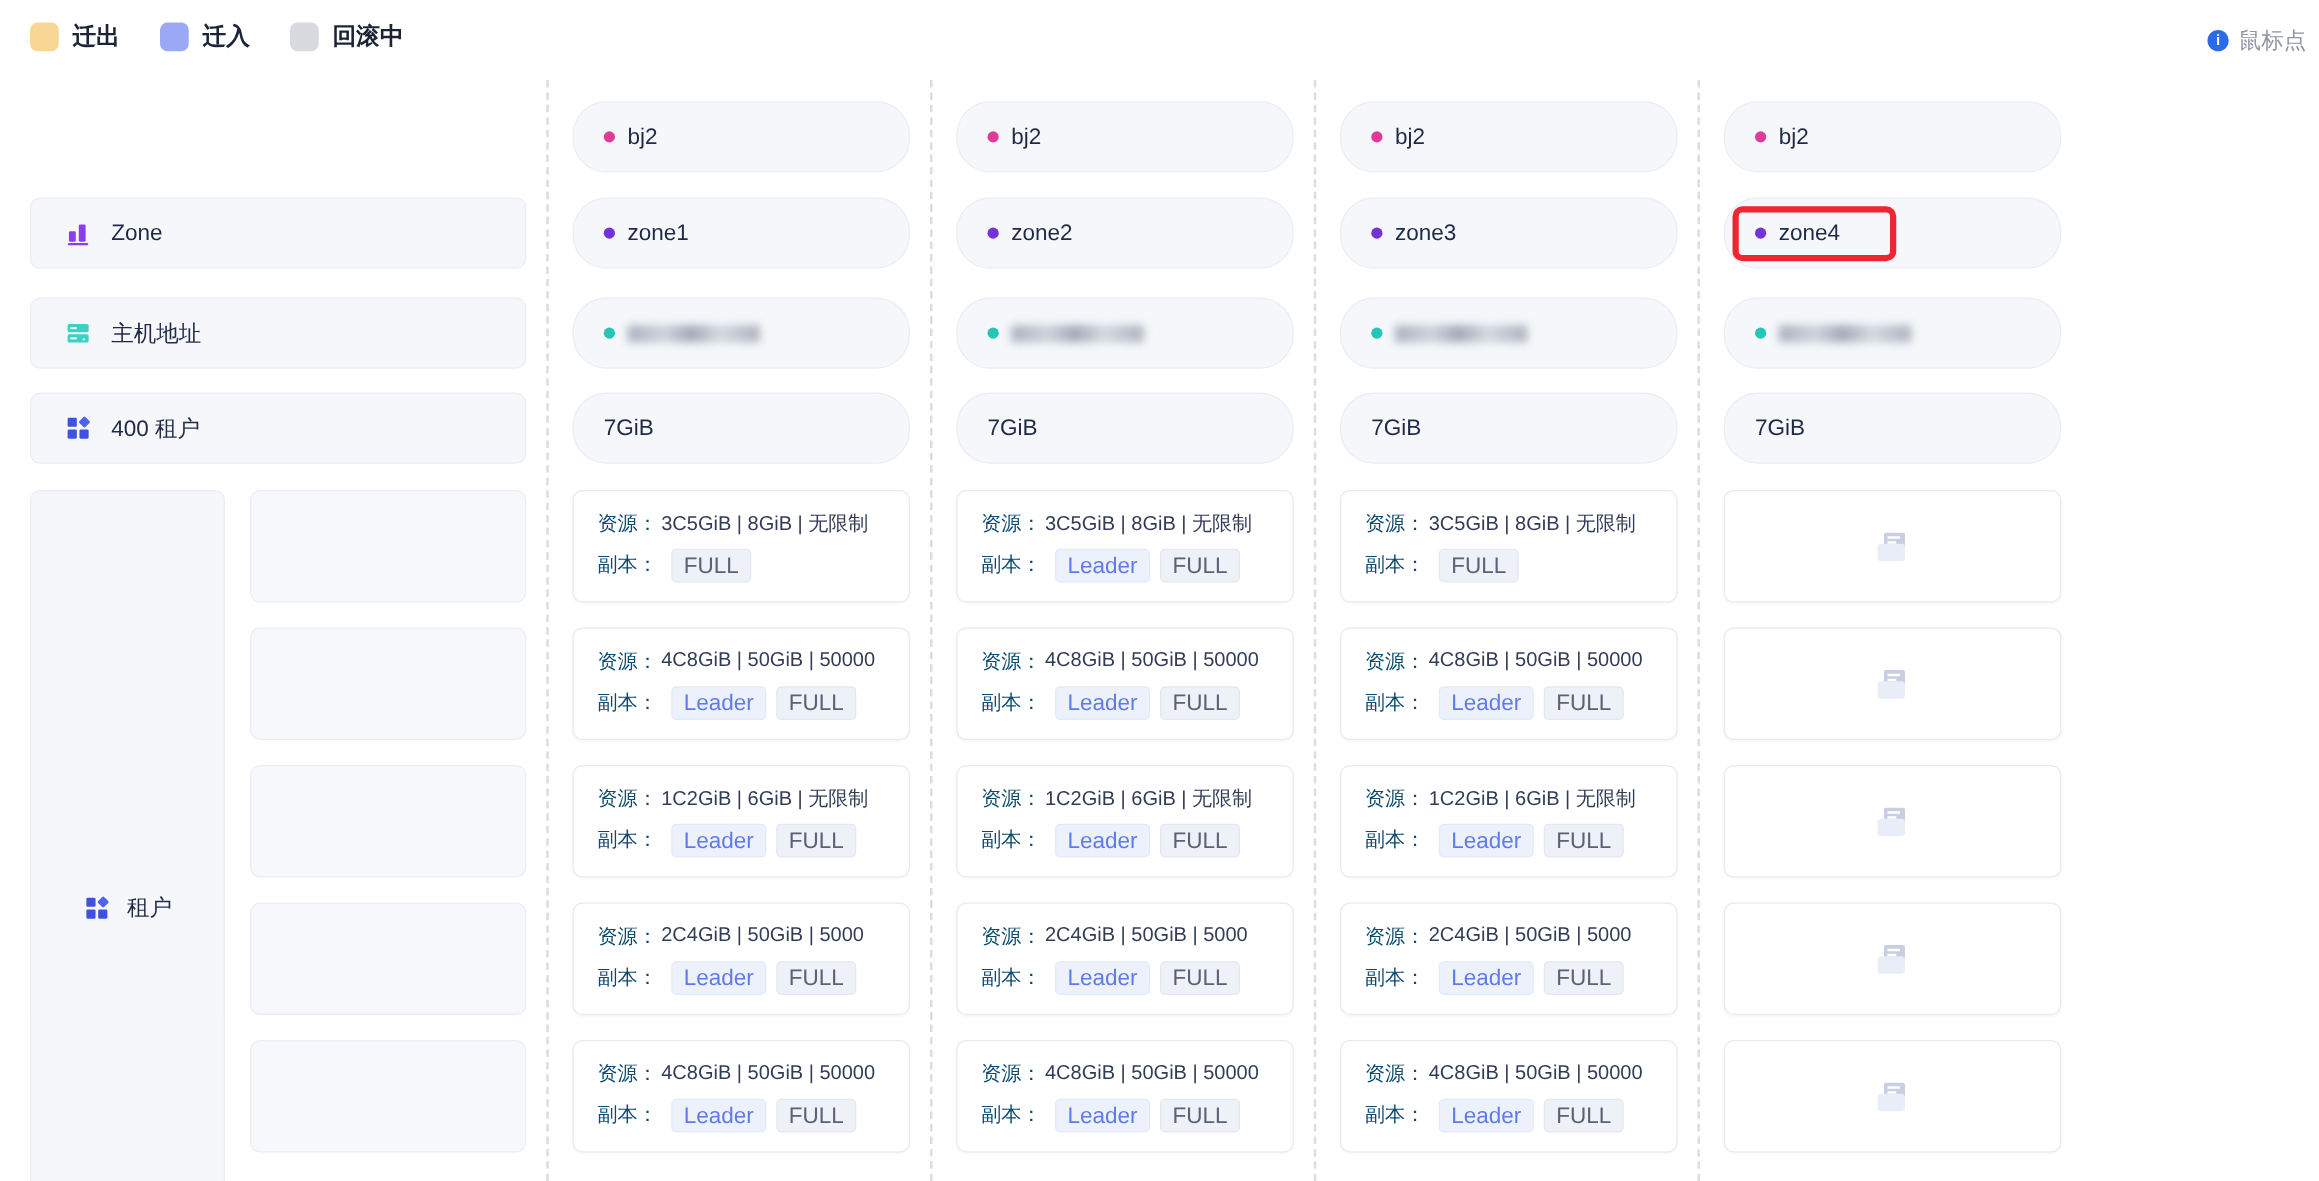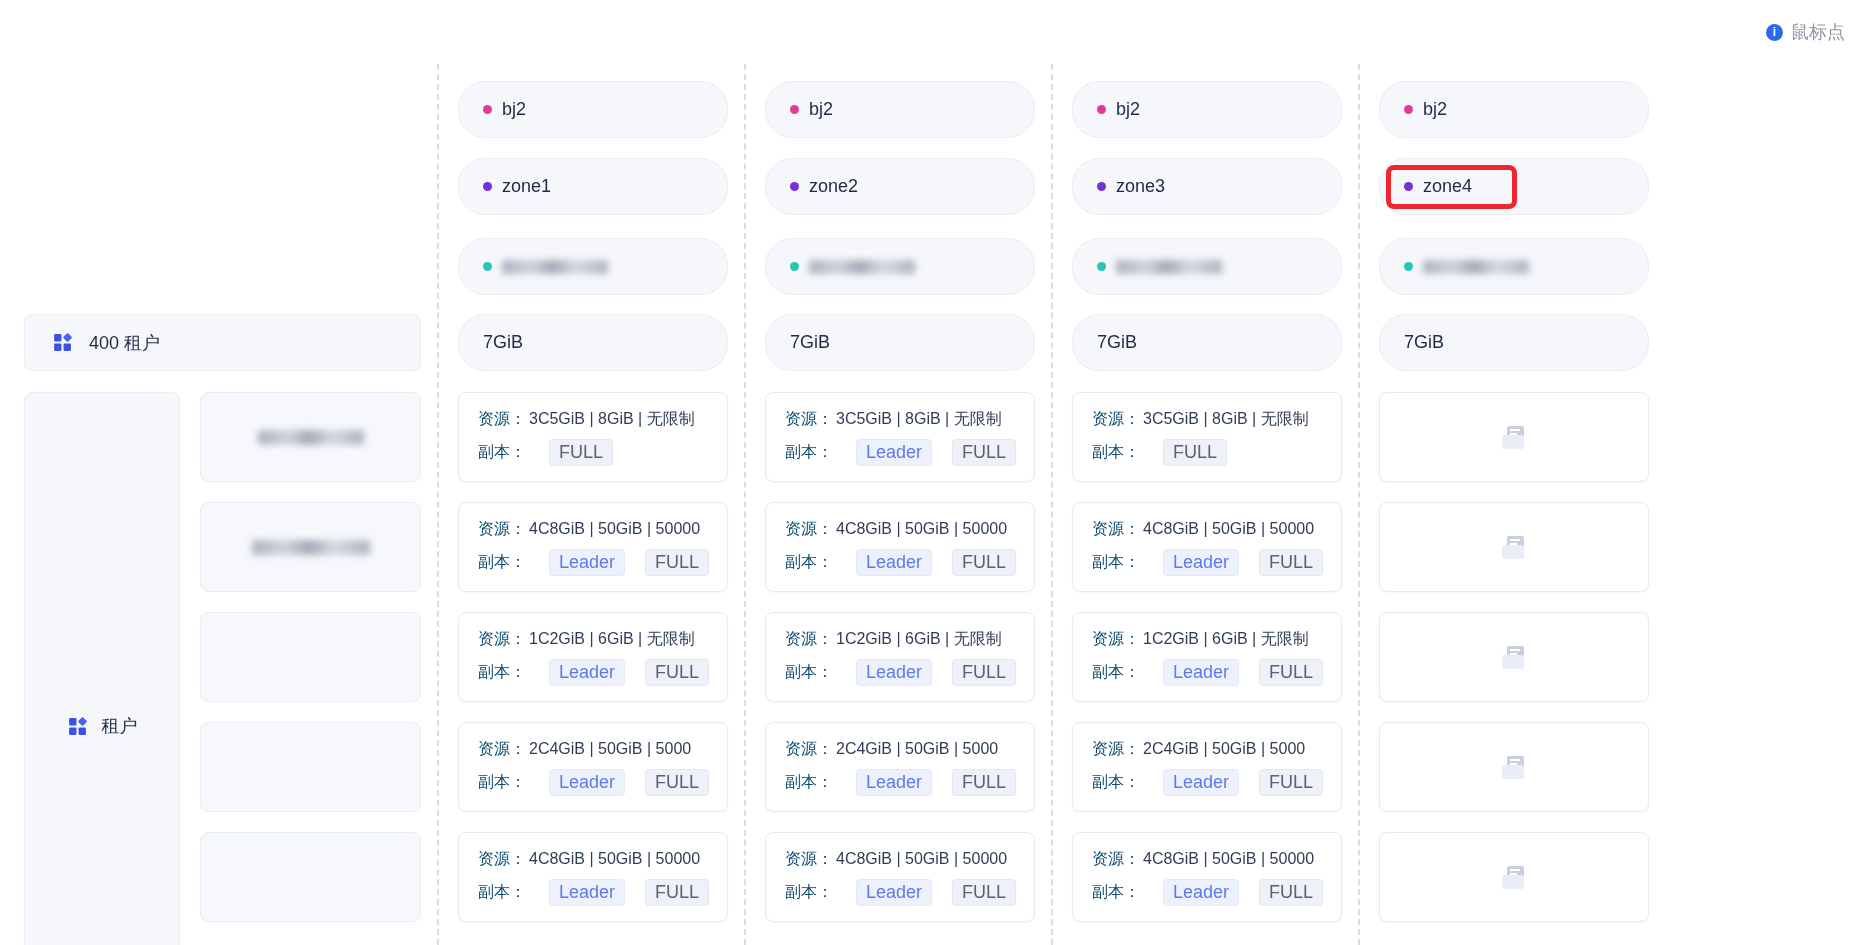--- a/index.html
+++ b/index.html
@@ -23,21 +23,21 @@
   .left-row{left:24px;width:397px;height:57px;padding-left:27px;gap:16px;font-weight:500;}
   .icon20{width:21px;height:21px;flex:0 0 auto;}
 
   .colhdr{width:270px;height:57px;border-radius:27px;}
   .dot{width:9px;height:9px;border-radius:50%;margin:0 10px 0 24px;flex:0 0 auto;}
   .mem{padding-left:24px;}
 
   .unit{width:270px;height:90px;background:#fff;border:1px solid #e7eaf1;
         padding:14px 8px 0 19px;font-size:16px;box-shadow:0 1px 2px rgba(31,45,80,.04);}
   .row1{display:flex;align-items:center;height:24px;color:#313d56;white-space:nowrap;}
-  .row2{display:flex;align-items:center;margin-top:8px;gap:20px;color:#313d56;}
+  .row2{display:flex;align-items:center;margin-top:8px;gap:8px;color:#313d56;}
   .lab{color:#0c4a6e;margin-right:3px;}
   .badge{padding:3px 9px;border-radius:4px;font-size:18px;line-height:19px;}
   .badge-Leader{background:#edf1fc;color:#5f7bea;border:1px solid #e2e9fa;}
   .badge-FULL{background:#eef1f7;color:#5a6375;border:1px solid #e3e7f0;}
 
   .unit-empty{display:flex;align-items:center;justify-content:center;}
   .empty-icon{position:relative;width:24px;height:23px;}
   .empty-icon .back{position:absolute;left:5px;top:0;width:17px;height:12px;border-radius:2px;
         background-color:#c7cfe0;background-image:linear-gradient(#fff,#fff),linear-gradient(#fff,#fff);
         background-size:10px 2px,7px 2px;background-position:3px 3px,3px 7px;background-repeat:no-repeat;}
@@ -64,26 +64,58 @@
 
   
   .zone-hl{position:absolute;left:6px;top:6px;width:131px;height:44px;border:5px solid #ee2630;
         border-radius:8px;box-sizing:border-box;pointer-events:none;}
 </style>
 </head>
 <body>
 
 <div class="canvas">
 
+  <div class="legend">
+    <div class="legend-item">
+      <span class="swatch" style="background: rgb(248, 214, 147);"></span>
+      <span>迁出</span>
+    </div>
+    <div class="legend-item">
+      <span class="swatch" style="background: rgb(155, 168, 245);"></span>
+      <span>迁入</span>
+    </div>
+    <div class="legend-item">
+      <span class="swatch" style="background: rgb(216, 218, 223);"></span>
+      <span>回滚中</span>
+    </div>
+  </div>
 
   <div class="hint">
     <span class="info-dot">i</span>
     <span>鼠标点</span>
   </div>
 
+  <div class="card hdr left-row" style="top:158px">
+    <svg class="icon20" viewBox="0 0 20 20">
+      <rect x="3" y="8.5" width="5.2" height="8" rx="1" fill="#8b3dee"></rect>
+      <rect x="10.5" y="3.5" width="5.2" height="13" rx="1" fill="#8b3dee"></rect>
+      <rect x="2.2" y="17.6" width="15.5" height="1.6" rx="0.8" fill="#8b3dee"></rect>
+    </svg>
+    <span>Zone</span>
+  </div>
+  <div class="card hdr left-row" style="top:238px">
+    <svg class="icon20" viewBox="0 0 20 20">
+      <rect x="2" y="3" width="16" height="6.4" rx="1.4" fill="#3bd2c3"></rect>
+      <rect x="2" y="10.8" width="16" height="6.4" rx="1.4" fill="#3bd2c3"></rect>
+      <rect x="4" y="5.4" width="5" height="1.6" fill="#fff" opacity=".9"></rect>
+      <rect x="4" y="13.2" width="5" height="1.6" fill="#fff" opacity=".9"></rect>
+      <rect x="13.5" y="14" width="1.8" height="1.6" fill="#fff" opacity=".9"></rect>
+    </svg>
+    <span>主机地址</span>
+  </div>
   <div class="card hdr left-row" style="top:314px">
     <svg class="icon20" viewBox="0 0 20 20">
       <rect x="2" y="2" width="7" height="7" rx="1" fill="#3f51e3"></rect>
       <rect x="2" y="11" width="7" height="7" rx="1" fill="#3f51e3"></rect>
       <rect x="11" y="11" width="7" height="7" rx="1" fill="#3f51e3"></rect>
       <rect x="11.6" y="2.1" width="6.4" height="6.4" rx="1" transform="rotate(45 14.8 5.3)" fill="#4c63ee"></rect>
     </svg>
     <span>400 租户</span>
   </div>
 

